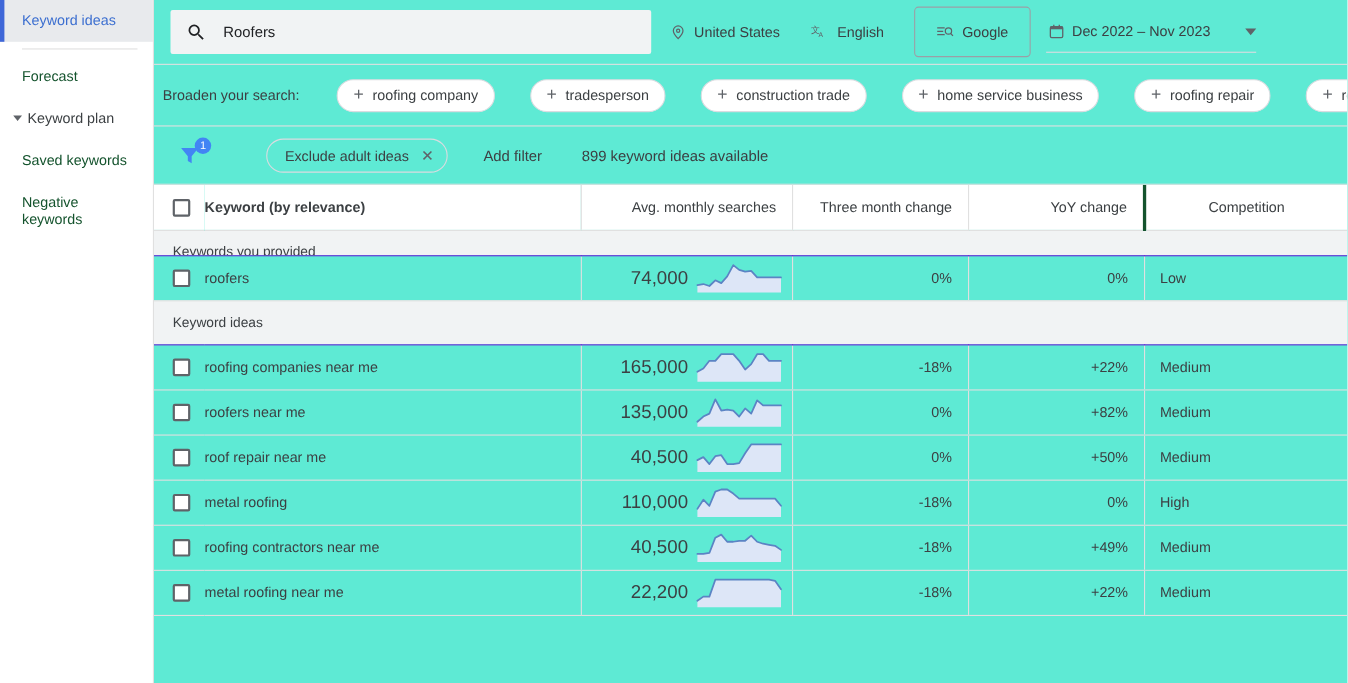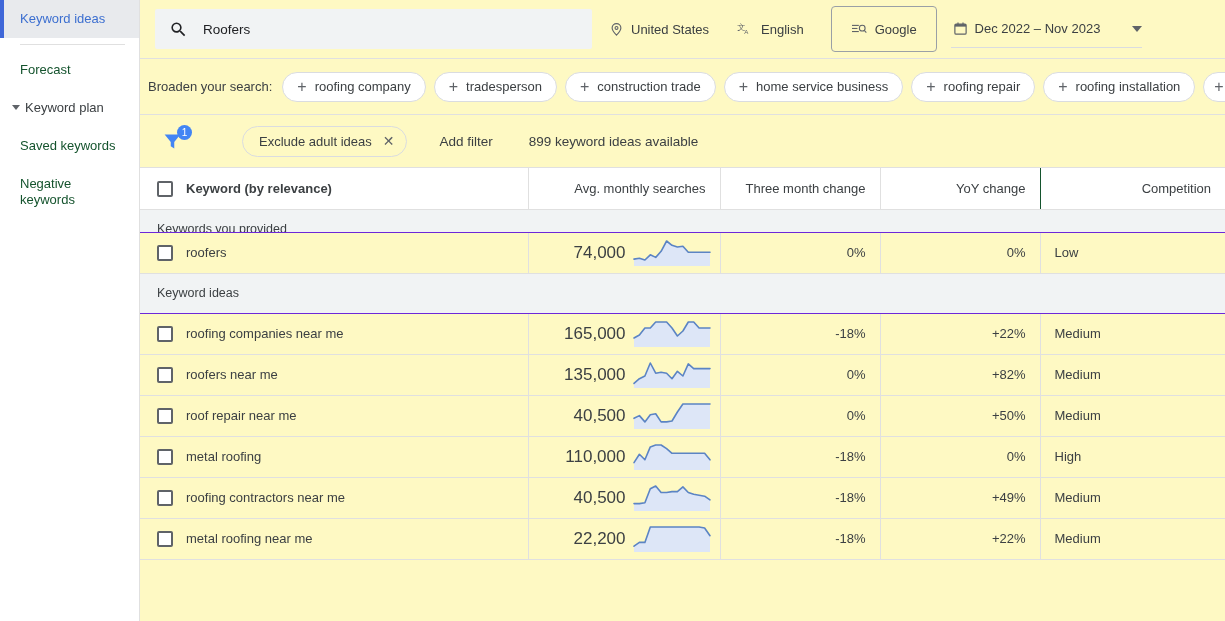--- a/index.html
+++ b/index.html
@@ -64,21 +64,21 @@
     position: relative;
     top: -1px;
   }
 
   
   #main {
     flex: 1;
     height: 621px;
     display: flex;
     flex-direction: column;
-    background: #fef9c3;
+    background: #5eead4;
     overflow: hidden;
   }
 
   
   #topbar {
     height: 59px; min-height: 59px;
     display: flex;
     align-items: center;
     padding: 0 0 0 8px;
     border-bottom: 1px solid #e0e0e0;
@@ -135,20 +135,21 @@
 
   
   #broaden {
     height: 56px; min-height: 56px;
     display: flex;
     align-items: center;
     padding-left: 8px;
     border-bottom: 1px solid #e0e0e0;
     overflow: hidden;
     white-space: nowrap;
+    gap: 24px;
   }
   #broaden .blabel {
     font-size: 13px;
     color: #3c4043;
     margin-right: 10px;
     flex: 0 0 auto;
   }
   .chip {
     display: inline-flex;
     align-items: center;
@@ -239,21 +240,21 @@
   thead th {
     height: 41px;
     background: #fff;
     border-bottom: 1px solid #e0e0e0;
     padding: 0 14px;
     font-size: 12.5px;
     color: #3c4043;
   }
   thead th.kw { font-weight: 700; text-align: left; padding-left: 0; }
   thead th.num { text-align: right; border-left: 1px solid #e0e0e0; }
-  thead th.comp { text-align: right; border-left: 1px solid #14532d; }
+  thead th.comp { text-align: center; border-left: 3px solid #14532d; }
   th.cbcol, td.cbcol {
     width: 46px;
     padding: 0 0 0 17px;
     text-align: left;
   }
   .cb {
     width: 16px; height: 16px;
     border: 2px solid #5f6368;
     border-radius: 2px;
     display: inline-block;

